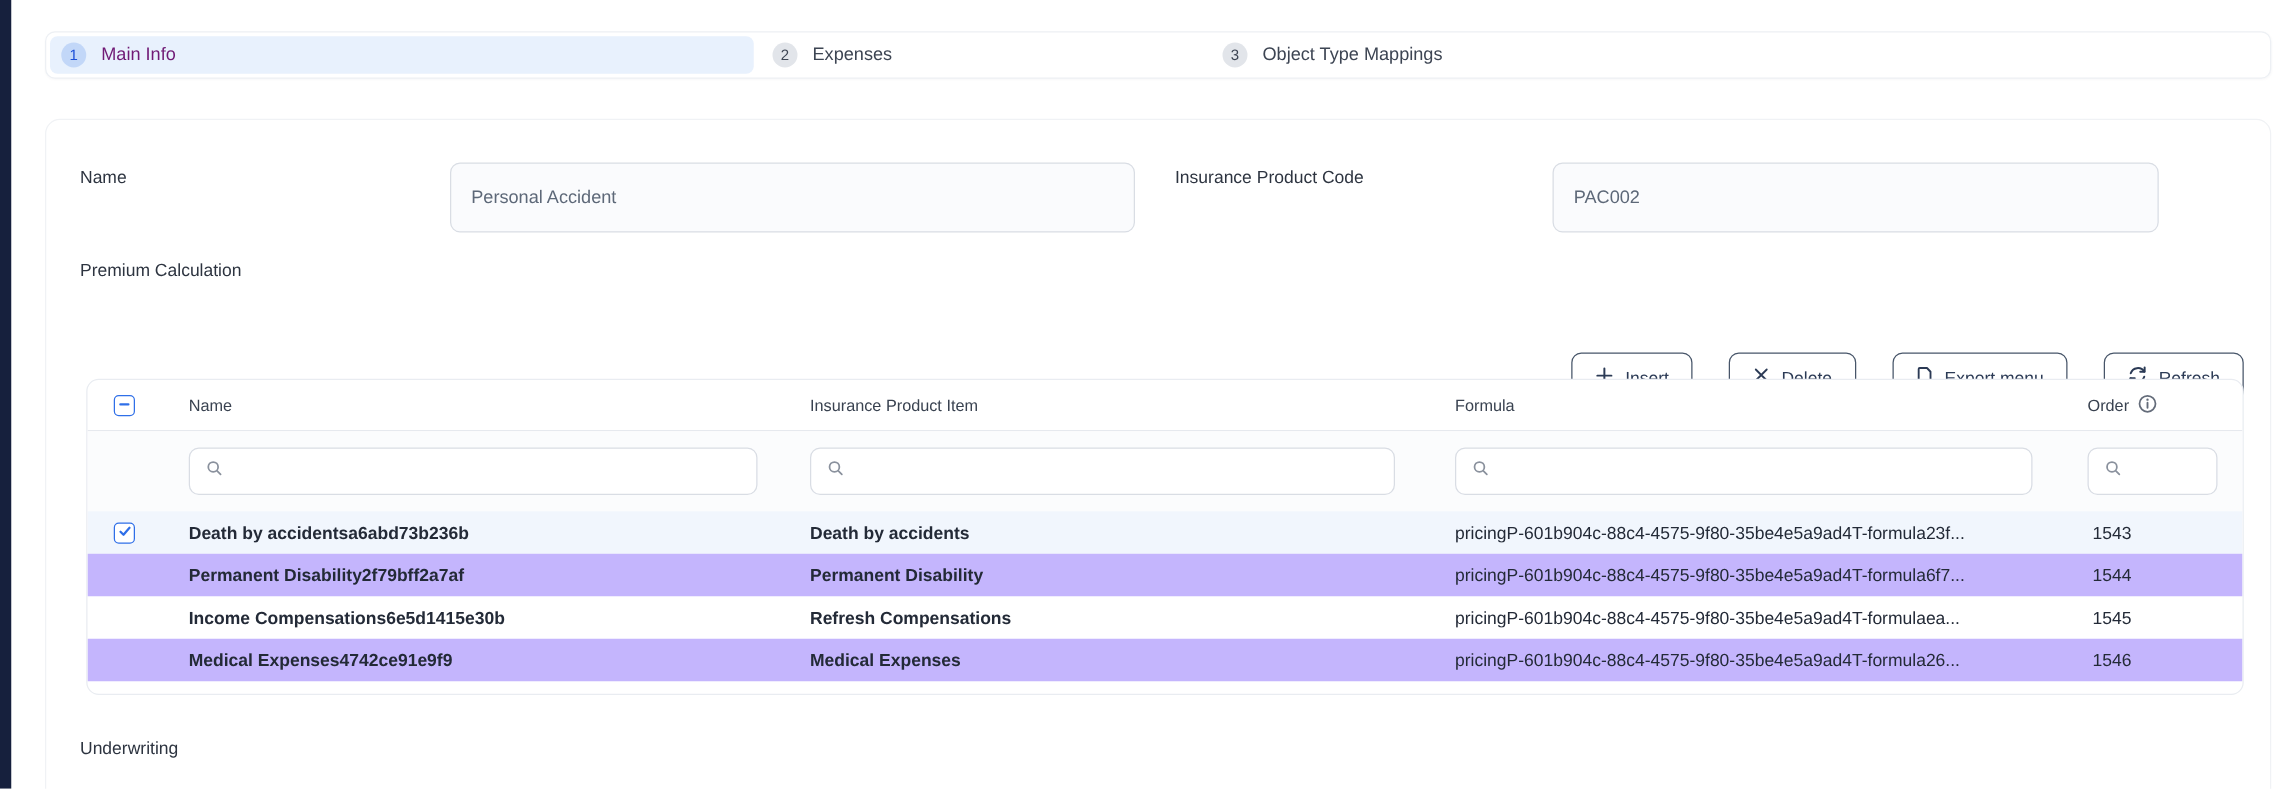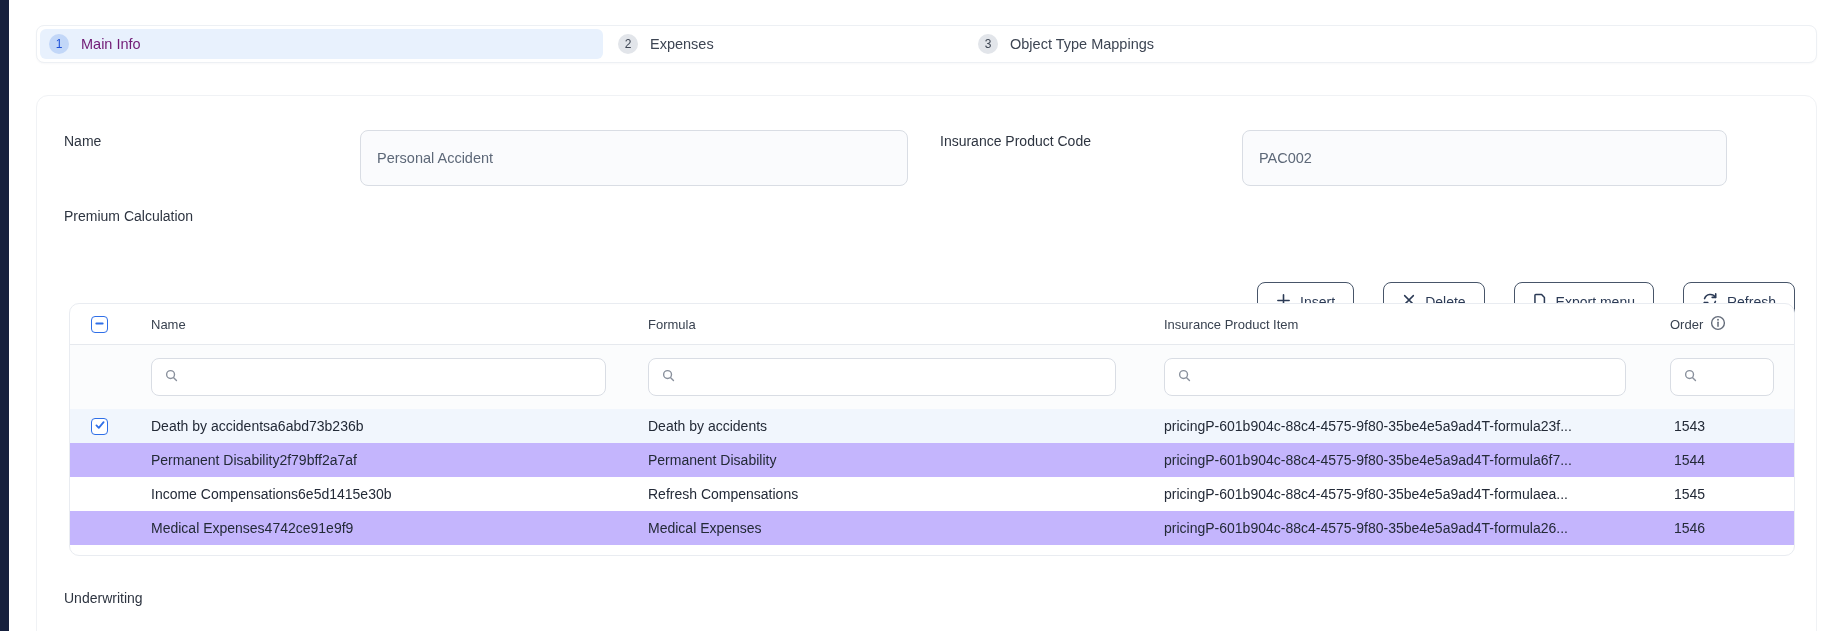--- a/index.html
+++ b/index.html
@@ -48,21 +48,21 @@
   .ghead .hcell { font-size:13px; color:#394250; display:flex; align-items:center; gap:7px; }
   .gfilter { height:64px; background:#fbfcfd; }
   .searchbox { height:38px; background:#fff; border:1px solid #d9dde4; border-radius:8px;
     display:flex; align-items:center; padding-left:12px; gap:8px; }
   .searchbox input { border:none; outline:none; background:transparent; flex:1; min-width:0;
     font-size:14px; color:#3d4553; font-family:"Liberation Sans", sans-serif; }
   .sb2 { width:455px; } .sb3 { width:468px; } .sb4 { width:462px; } .sb5 { width:104px; }
   .drow { height:34px; font-size:14px; color:#232a37; cursor:pointer; }
   .drow.sel { background:#f1f6fd; }
   .drow.stripe { background:#c4b5fd; }
-  .cellname, .cellitem { padding-right:20px; white-space:nowrap; overflow:hidden; }
+  .cellname, .cellitem { padding-right:20px; white-space:nowrap; overflow:hidden;font-weight:bold; }
   .cellformula { white-space:nowrap; overflow:hidden; padding-right:16px; }
   .cellorder { padding-left:4px; }
 
   .cb { width:17px; height:17px; margin-left:21px; border:1.6px solid #2f6fe8; border-radius:4px;
     background:#fff; display:flex; align-items:center; justify-content:center; cursor:pointer; }
 </style>
 </head>
 <body>
 
 <div class="stage">
@@ -128,22 +128,22 @@
 
     <div class="grow ghead">
       <div class="hcell">
         <div class="cb">
           <span><svg width="11" height="11" viewBox="0 0 12 12">
                 <path d="M2.5 6h7" stroke="#2f6fe8" stroke-width="2" stroke-linecap="round"></path>
               </svg></span>
         </div>
       </div>
       <div class="hcell">Name</div>
+      <div class="hcell">Insurance Product Item</div>
       <div class="hcell">Formula</div>
-      <div class="hcell">Insurance Product Item</div>
       <div class="hcell">
         <span>Order</span>
         <span><svg width="16" height="16" viewBox="0 0 16 16" fill="none">
               <circle cx="8" cy="8" r="6.4" stroke="#646c7a" stroke-width="1.4"></circle>
               <path d="M8 7.2v4" stroke="#646c7a" stroke-width="1.5" stroke-linecap="round"></path>
               <circle cx="8" cy="4.7" r="0.95" fill="#646c7a"></circle>
             </svg></span>
       </div>
     </div>
 

